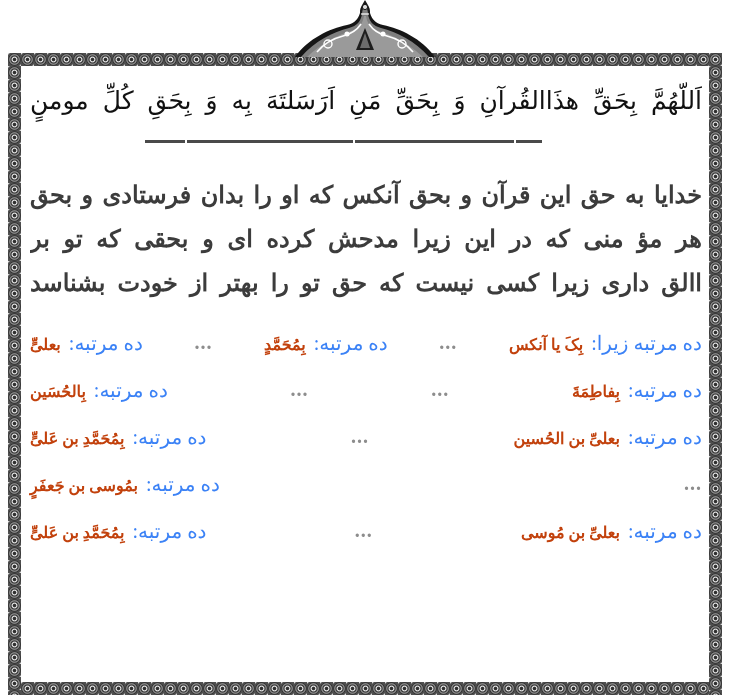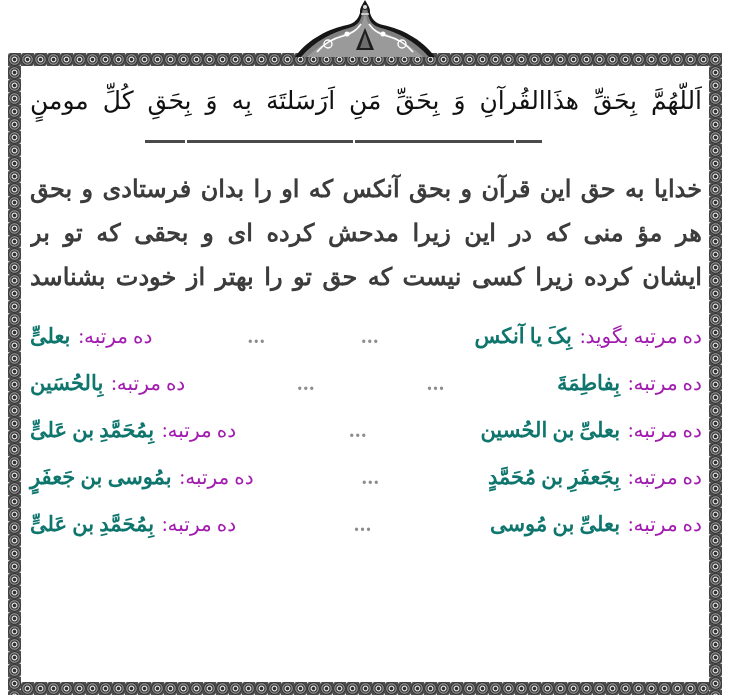--- a/index.html
+++ b/index.html
@@ -25,26 +25,26 @@
   
   .content{position:absolute;left:30px;right:28px;top:66px;}
   .prayer{direction:rtl;color:#111111;font-size:25px;line-height:49px;margin-top:10px;}
   .pline{text-align:justify;text-align-last:justify;overflow:hidden;}
   .divider{width:397px;height:3px;margin:15px 0 0 115px;
     background:linear-gradient(to right,
       #4a4a4a 0,#4a4a4a 40px,rgba(0,0,0,0) 40px,rgba(0,0,0,0) 42px,
       #4a4a4a 42px,#4a4a4a 208px,rgba(0,0,0,0) 208px,rgba(0,0,0,0) 210px,
       #4a4a4a 210px,#4a4a4a 369px,rgba(0,0,0,0) 369px,rgba(0,0,0,0) 371px,
       #4a4a4a 371px,#4a4a4a 397px);}
-  .persian{direction:rtl;color:#3c3c3c;font-weight:bold;font-size:24px;line-height:44px;margin-top:24px;}
+  .persian{direction:rtl;color:#3c3c3c;font-weight:bold;font-size:24px;line-height:44px;margin-top:30px;}
   .rows{margin-top:14px;}
   .row{direction:rtl;display:flex;align-items:center;justify-content:space-between;height:47px;font-size:20px;}
   .seg{white-space:nowrap;}
-  .seg .label{color:#a21caf;margin-left:8px;}
-  .seg .name{color:#0f766e;font-weight:bold;font-size:21px;}
+  .seg .label{color:#3b82f6;margin-left:8px;}
+  .seg .name{color:#c2410c;font-weight:bold;font-size:16px;}
   .dots{color:#8d8d8d;font-weight:bold;letter-spacing:1px;}
 </style>
 </head>
 <body>
 
 <div class="page">
 
   <div class="frame-top bead"></div>
   <div class="frame-bottom bead"></div>
   <div class="frame-left bead"></div>
@@ -72,47 +72,47 @@
 
     <div class="prayer">
       <div class="pline">اَللّهُمَّ بِحَقِّ هذَاالقُرآنِ وَ بِحَقِّ مَنِ اَرَسَلتَهَ بِه وَ بِحَقِ كُلِّ مومنٍ</div>
     </div>
 
     <div class="divider"></div>
 
     <div class="persian">
       <div class="pline">خدايا به حق اين قرآن و بحق آنكس كه او را بدان فرستادى و بحق</div>
       <div class="pline">هر مؤ منى كه در اين زيرا مدحش كرده اى و بحقى كه تو بر</div>
-      <div class="pline">ايشان كرده زيرا كسى نيست كه حق تو را بهتر از خودت بشناسد</div>
+      <div class="pline">االق دارى زيرا كسى نيست كه حق تو را بهتر از خودت بشناسد</div>
     </div>
 
     <div class="rows">
 
       <div class="row">
-        <span class="seg"><span class="label">ده مرتبه بگويد:</span><span class="name">بِکَ يا آنكس</span></span>
+        <span class="seg"><span class="label">ده مرتبه زيرا:</span><span class="name">بِکَ يا آنكس</span></span>
         <span class="dots">...</span>
+        <span class="seg"><span class="label">ده مرتبه:</span><span class="name">بِمُحَمَّدٍ</span></span>
         <span class="dots">...</span>
         <span class="seg"><span class="label">ده مرتبه:</span><span class="name">بعلىٍّ</span></span>
       </div>
 
       <div class="row">
         <span class="seg"><span class="label">ده مرتبه:</span><span class="name">بِفاطِمَةَ</span></span>
         <span class="dots">...</span>
         <span class="dots">...</span>
         <span class="seg"><span class="label">ده مرتبه:</span><span class="name">بِالحُسَين</span></span>
       </div>
 
       <div class="row">
         <span class="seg"><span class="label">ده مرتبه:</span><span class="name">بعلىِّ بن الحُسين</span></span>
         <span class="dots">...</span>
         <span class="seg"><span class="label">ده مرتبه:</span><span class="name">بِمُحَمَّدِ بن عَلىٍّ</span></span>
       </div>
 
       <div class="row">
-        <span class="seg"><span class="label">ده مرتبه:</span><span class="name">بِجَعفَرِ بن مُحَمَّدٍ</span></span>
         <span class="dots">...</span>
         <span class="seg"><span class="label">ده مرتبه:</span><span class="name">بمُوسى بن جَعفَرٍ</span></span>
       </div>
 
       <div class="row">
         <span class="seg"><span class="label">ده مرتبه:</span><span class="name">بعلىِّ بن مُوسى</span></span>
         <span class="dots">...</span>
         <span class="seg"><span class="label">ده مرتبه:</span><span class="name">بِمُحَمَّدِ بن عَلىٍّ</span></span>
       </div>
 

